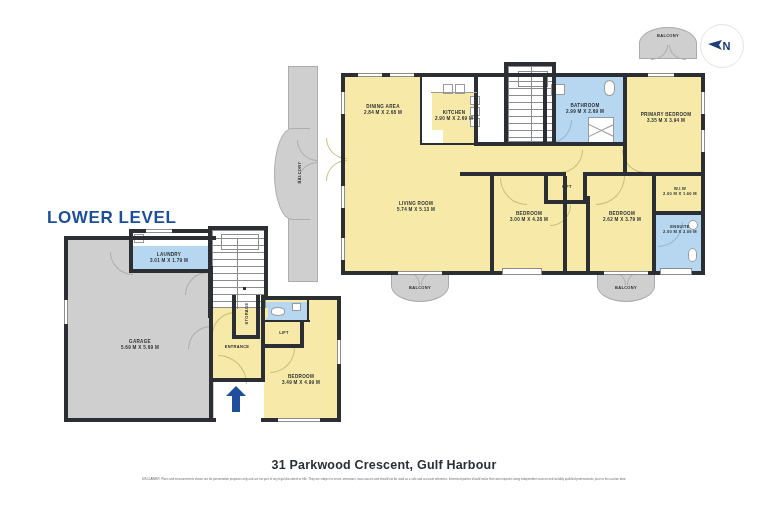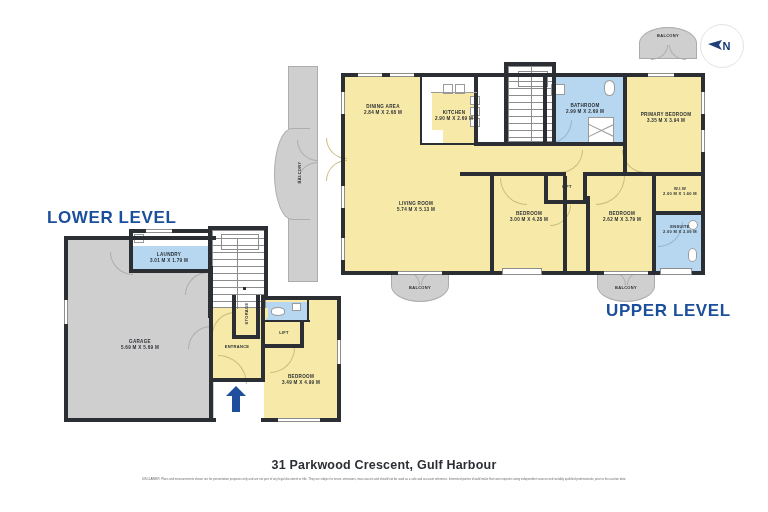--- a/index.html
+++ b/index.html
@@ -66,21 +66,20 @@
 
 <div id="stage">
 
   <div id="compass" style="left:700px;top:24px;width:42px;height:42px;">
     <svg width="16" height="12" viewBox="0 0 16 12" style="position:absolute;left:7px;top:15px;">
       <polygon points="0,4 14,0 11,5 14,10" fill="#1f3f7a"></polygon>
     </svg>
     <span class="n">N</span>
   </div>
 
-  <div class="level-title" style="left:606px;top:301px;">UPPER LEVEL</div>
 
   <div style="position:absolute;left:288px;top:66px;width:30px;height:216px;background:#cfcfcf;border:1px solid #adadad;box-sizing:border-box;"></div>
   <div style="position:absolute;left:274px;top:128px;width:36px;height:92px;background:#cfcfcf;border:1px solid #adadad;border-right:none;border-radius:50% 0 0 50%;box-sizing:border-box;"></div>
   <div class="swing g" style="left:297px;top:140px;width:20px;height:20px;border-top-right-radius:0;border-bottom-left-radius:100%;border-right:none;border-top:none;"></div>
   <div class="swing g" style="left:297px;top:162px;width:20px;height:20px;border-top-left-radius:100%;border-right:none;border-bottom:none;"></div>
   <div class="label vert tiny" style="left:279px;top:170px;width:40px;">
     <span class="nm">BALCONY</span>
   </div>
 
   <div class="balcony-semi balcony-top" style="left:639px;top:27px;width:58px;height:32px;"></div>

